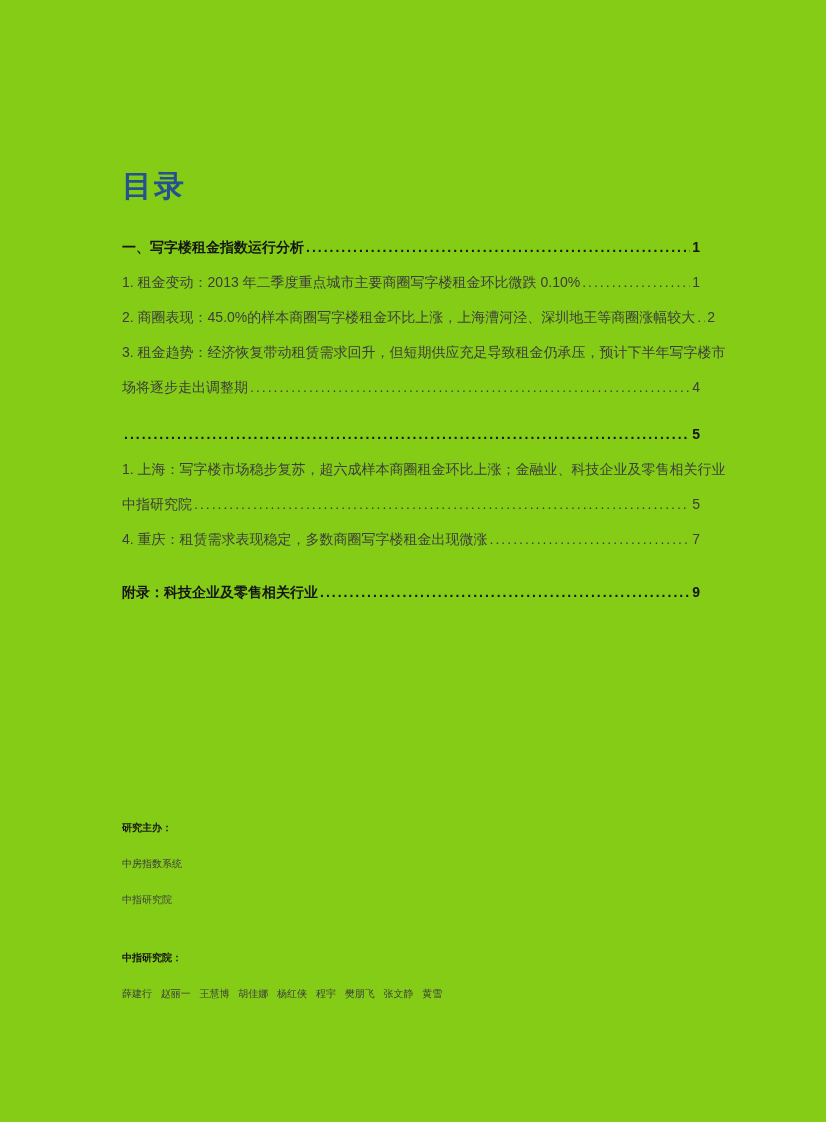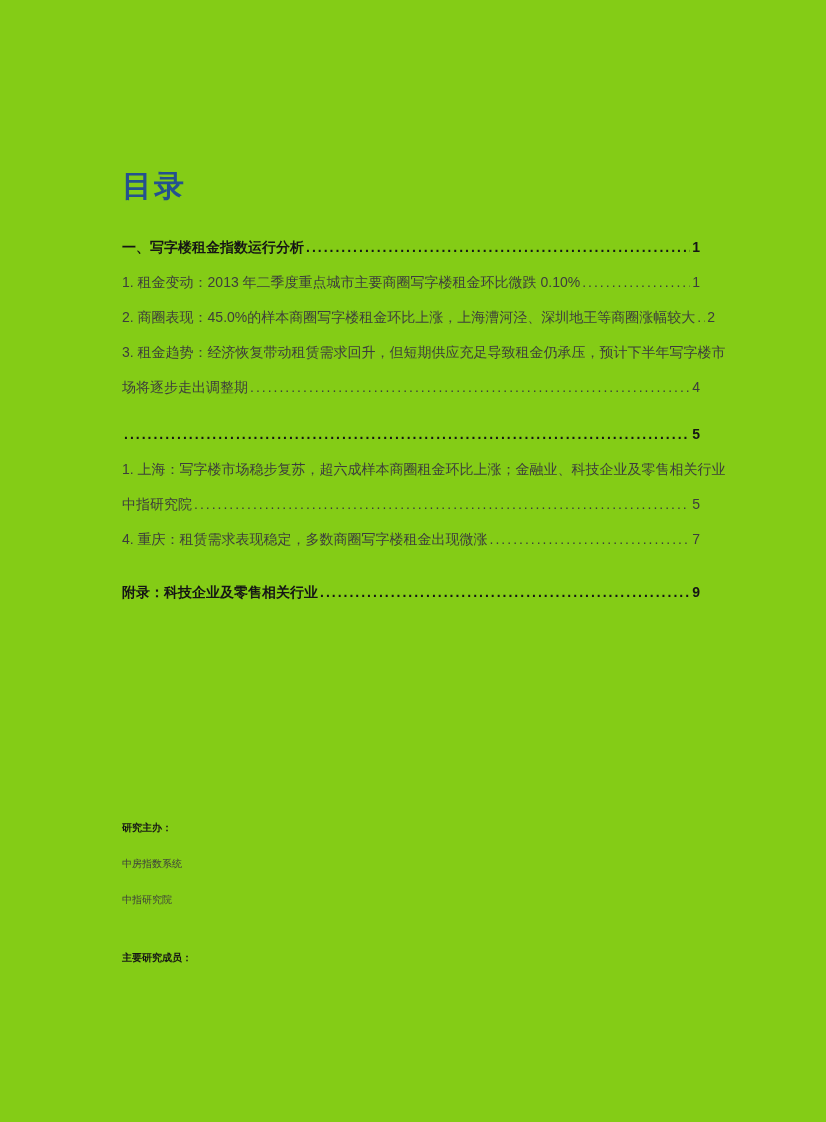--- a/index.html
+++ b/index.html
@@ -137,17 +137,18 @@
           <span class="toc-page">9</span>
         </div>
       </div>
 
     </div>
 
     <div class="credits">
       <div class="credit-line credit-label">研究主办：</div>
       <div class="credit-line">中房指数系统</div>
       <div class="credit-line">中指研究院</div>
-      <div class="credit-line credit-label members-label">主要研究成员：</div>
+      <div class="credit-line credit-label members-label">中指研究院：</div>
+      <div class="credit-line names">薛建行 赵丽一 王慧博 胡佳娜 杨红侠 程宇 樊朋飞 张文静 黄雪</div>
     </div>
 
   </div>
 </div>
 
 </body></html>

